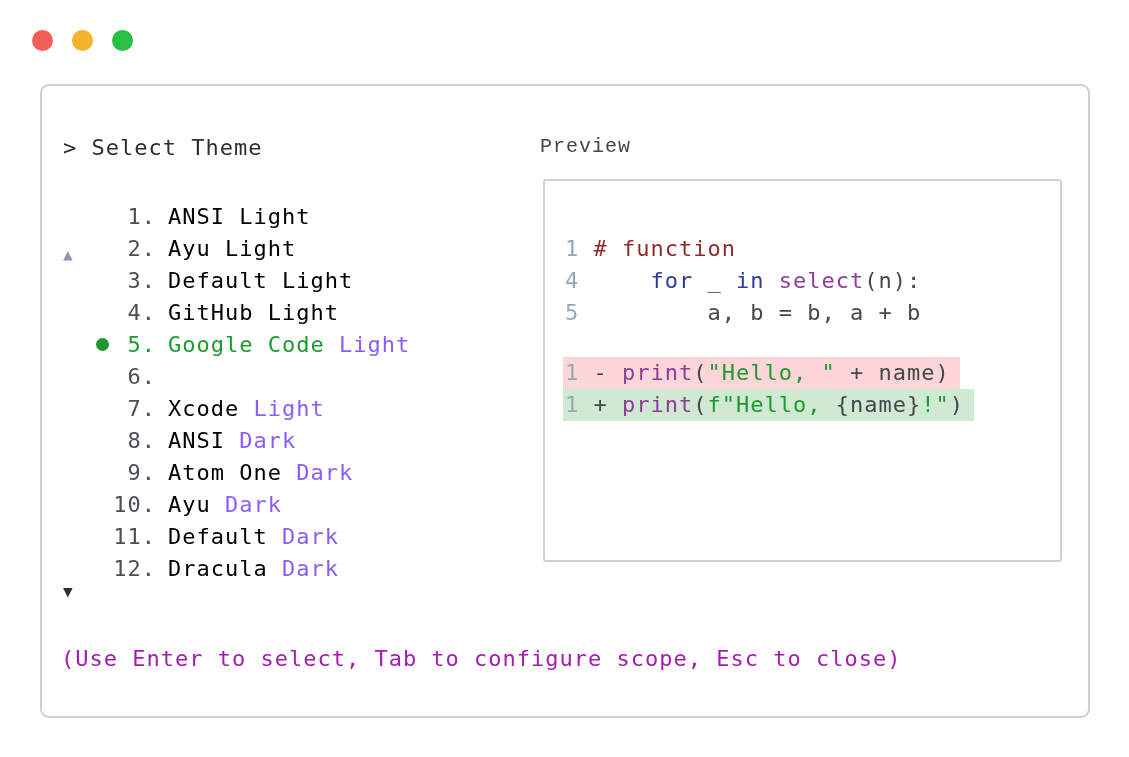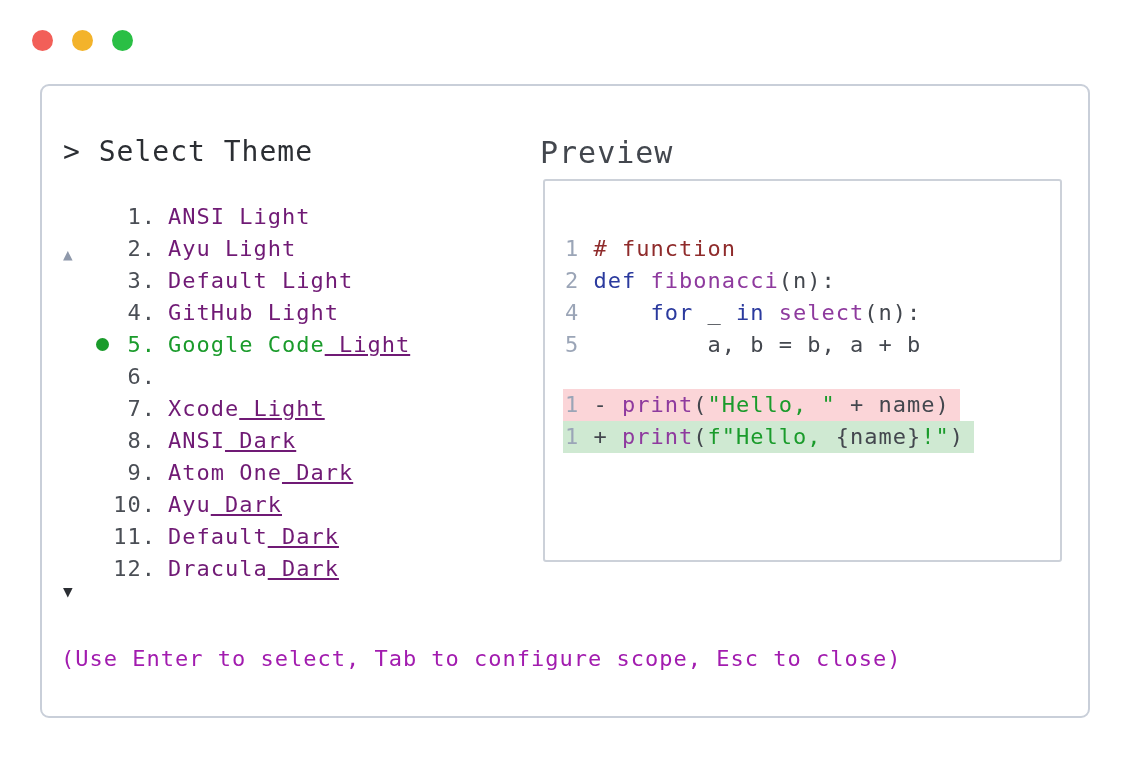--- a/index.html
+++ b/index.html
@@ -15,25 +15,25 @@
   .dot { width:21px; height:21px; border-radius:50%; }
 
   
   .panel {
     position:absolute; left:40px; top:84px; width:1050px; height:634px;
     border:2px solid #c9cfd9; border-radius:9px; background:#ffffff;
   }
 
   .select-title {
     position:absolute; left:21px; top:49px;
-    font-size:28px; color:#2b2e33; white-space:pre; letter-spacing:1px;
+    font-size:22px; color:#2b2e33; white-space:pre; letter-spacing:1px;
   }
   .preview-title {
     position:absolute; left:498px; top:49px;
-    font-size:30px; color:#43474e; letter-spacing:1px;
+    font-size:20px; color:#43474e; letter-spacing:1px;font-family:Liberation Mono, monospace;
   }
 
   .scroll-up {
     position:absolute; left:21px; top:159px;
     font-size:16px; color:#8f99ab; cursor:default;
   }
   .scroll-down {
     position:absolute; left:21px; top:496px;
     font-size:16px; color:#2b2e33; cursor:default;
   }
@@ -45,22 +45,22 @@
     font-size:22px; letter-spacing:1px; white-space:pre; cursor:pointer;
   }
   .theme-row .bullet {
     width:16px; height:32px; display:flex; align-items:center;
   }
   .theme-row .bullet i {
     display:none; width:13px; height:13px; border-radius:50%;
   }
   .theme-row.selected .bullet i { display:block; }
   .theme-row .num { width:44px; text-align:right; color:#4a4e55; }
-  .theme-row .name { margin-left:12px; color:#701a75; }
-  .theme-row .suffix { color:#701a75;text-decoration:underline; }
+  .theme-row .name { margin-left:12px; color:#000000; }
+  .theme-row .suffix { color:#8b5cf6; }
   .theme-row.selected .num, .theme-row.selected .name { color:#1a9b2b; }
 
   .hint {
     position:absolute; left:19px; top:560px;
     font-size:22px; letter-spacing:1px; color:#a21caf; white-space:pre;
   }
 
   
   .preview-box {
     position:absolute; left:501px; top:93px; width:519px; height:383px;
@@ -121,21 +121,20 @@
       </div>
 
     <div class="scroll-down">▼</div>
 
     <div class="hint">(Use Enter to select, Tab to configure scope, Esc to close)</div>
 
     <div class="preview-box">
       <div class="code">
         <div id="code-lines">
             <div class="code-line"><span class="ln">1 </span><span class="tk-comment"># function</span></div>
-            <div class="code-line"><span class="ln">2 </span><span class="tk-kw">def</span><span class="tk-plain"> </span><span class="tk-fn">fibonacci</span><span class="tk-plain">(n):</span></div>
             <div class="code-line"><span class="ln">4 </span><span class="tk-plain">    </span><span class="tk-kw">for</span><span class="tk-plain"> _ </span><span class="tk-kw">in</span><span class="tk-plain"> </span><span class="tk-fn">select</span><span class="tk-plain">(n):</span></div>
             <div class="code-line"><span class="ln">5 </span><span class="tk-plain">        a, b = b, a + b</span></div>
           </div>
         <div class="diff-block" id="diff-lines">
             <div class="diff-row"><span class="diff-line removed"><span class="ln">1 </span><span class="tk-plain">- </span><span class="tk-fn">print</span><span class="tk-plain">(</span><span class="tk-str">"Hello, "</span><span class="tk-plain"> + name)</span></span></div>
             <div class="diff-row"><span class="diff-line added"><span class="ln">1 </span><span class="tk-plain">+ </span><span class="tk-fn">print</span><span class="tk-plain">(</span><span class="tk-str">f"Hello, </span><span class="tk-plain">{name}</span><span class="tk-str">!"</span><span class="tk-plain">)</span></span></div>
           </div>
       </div>
     </div>
 

